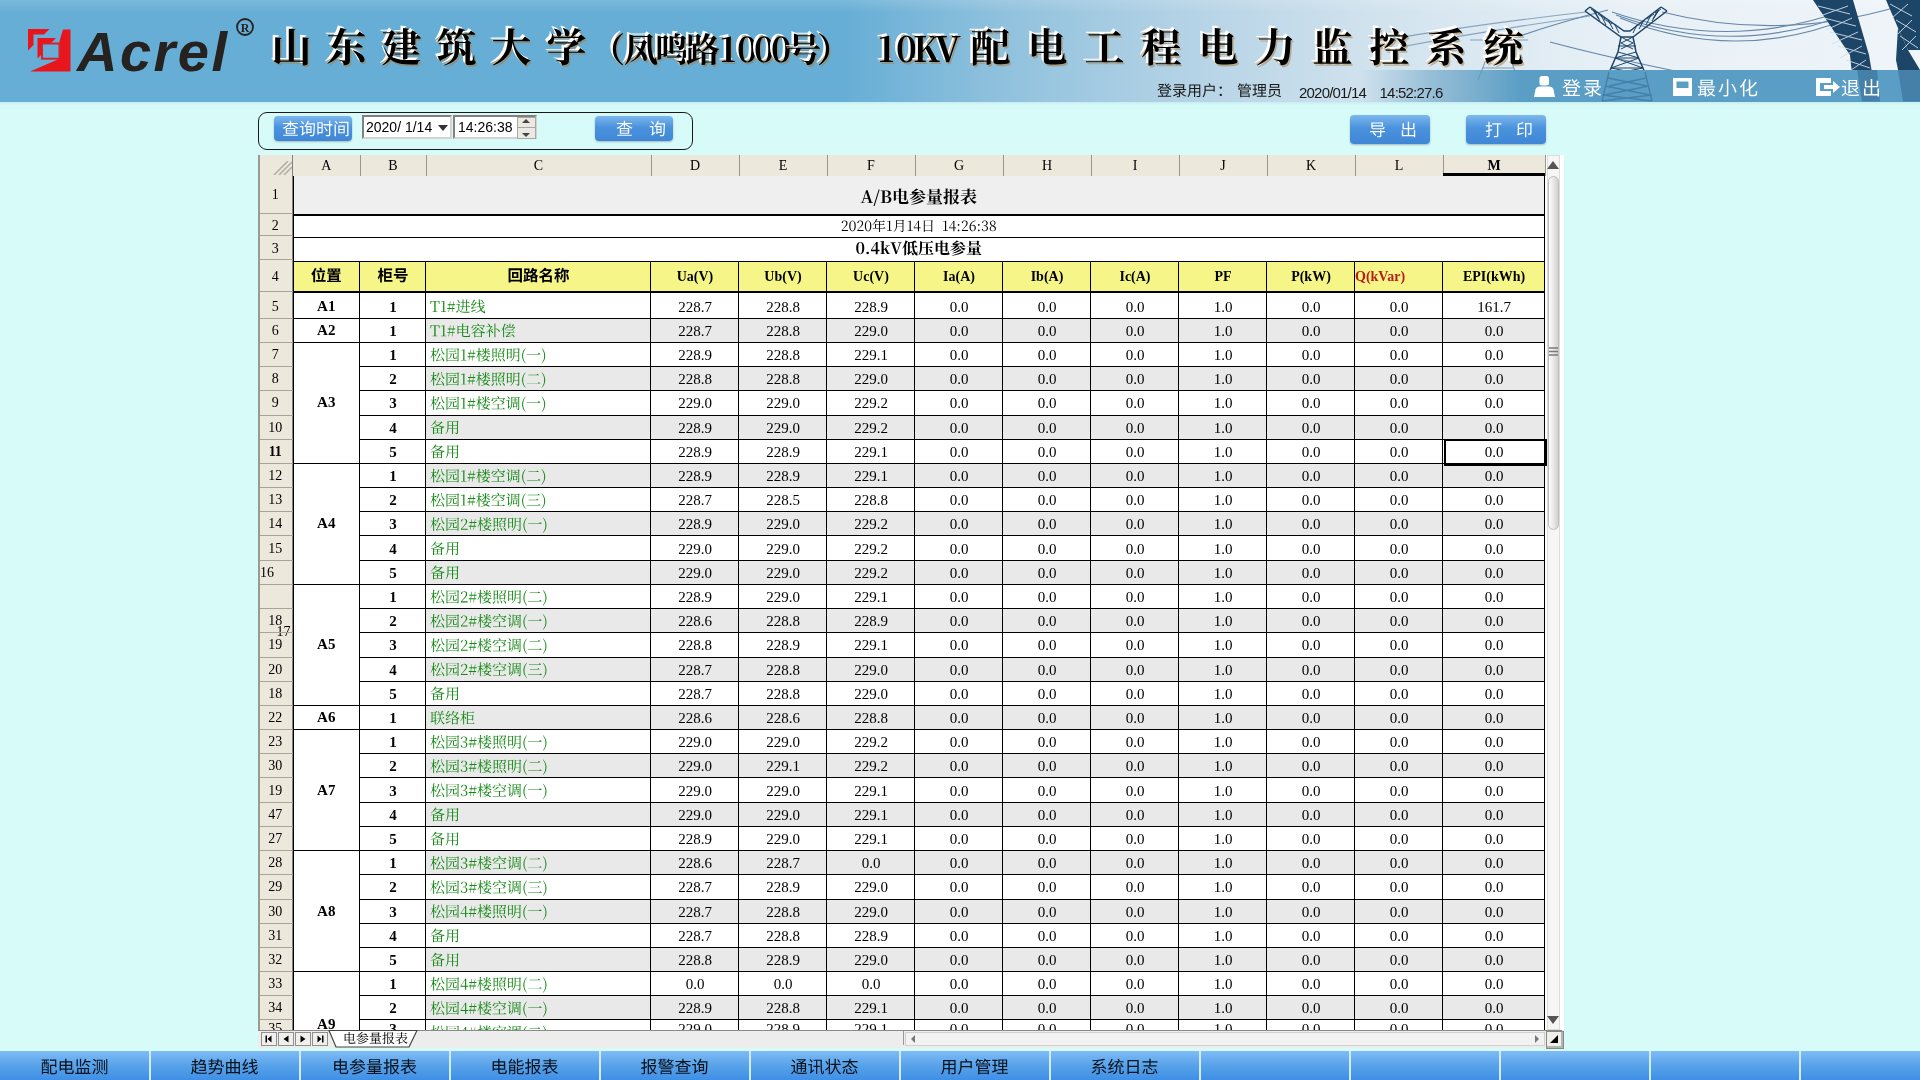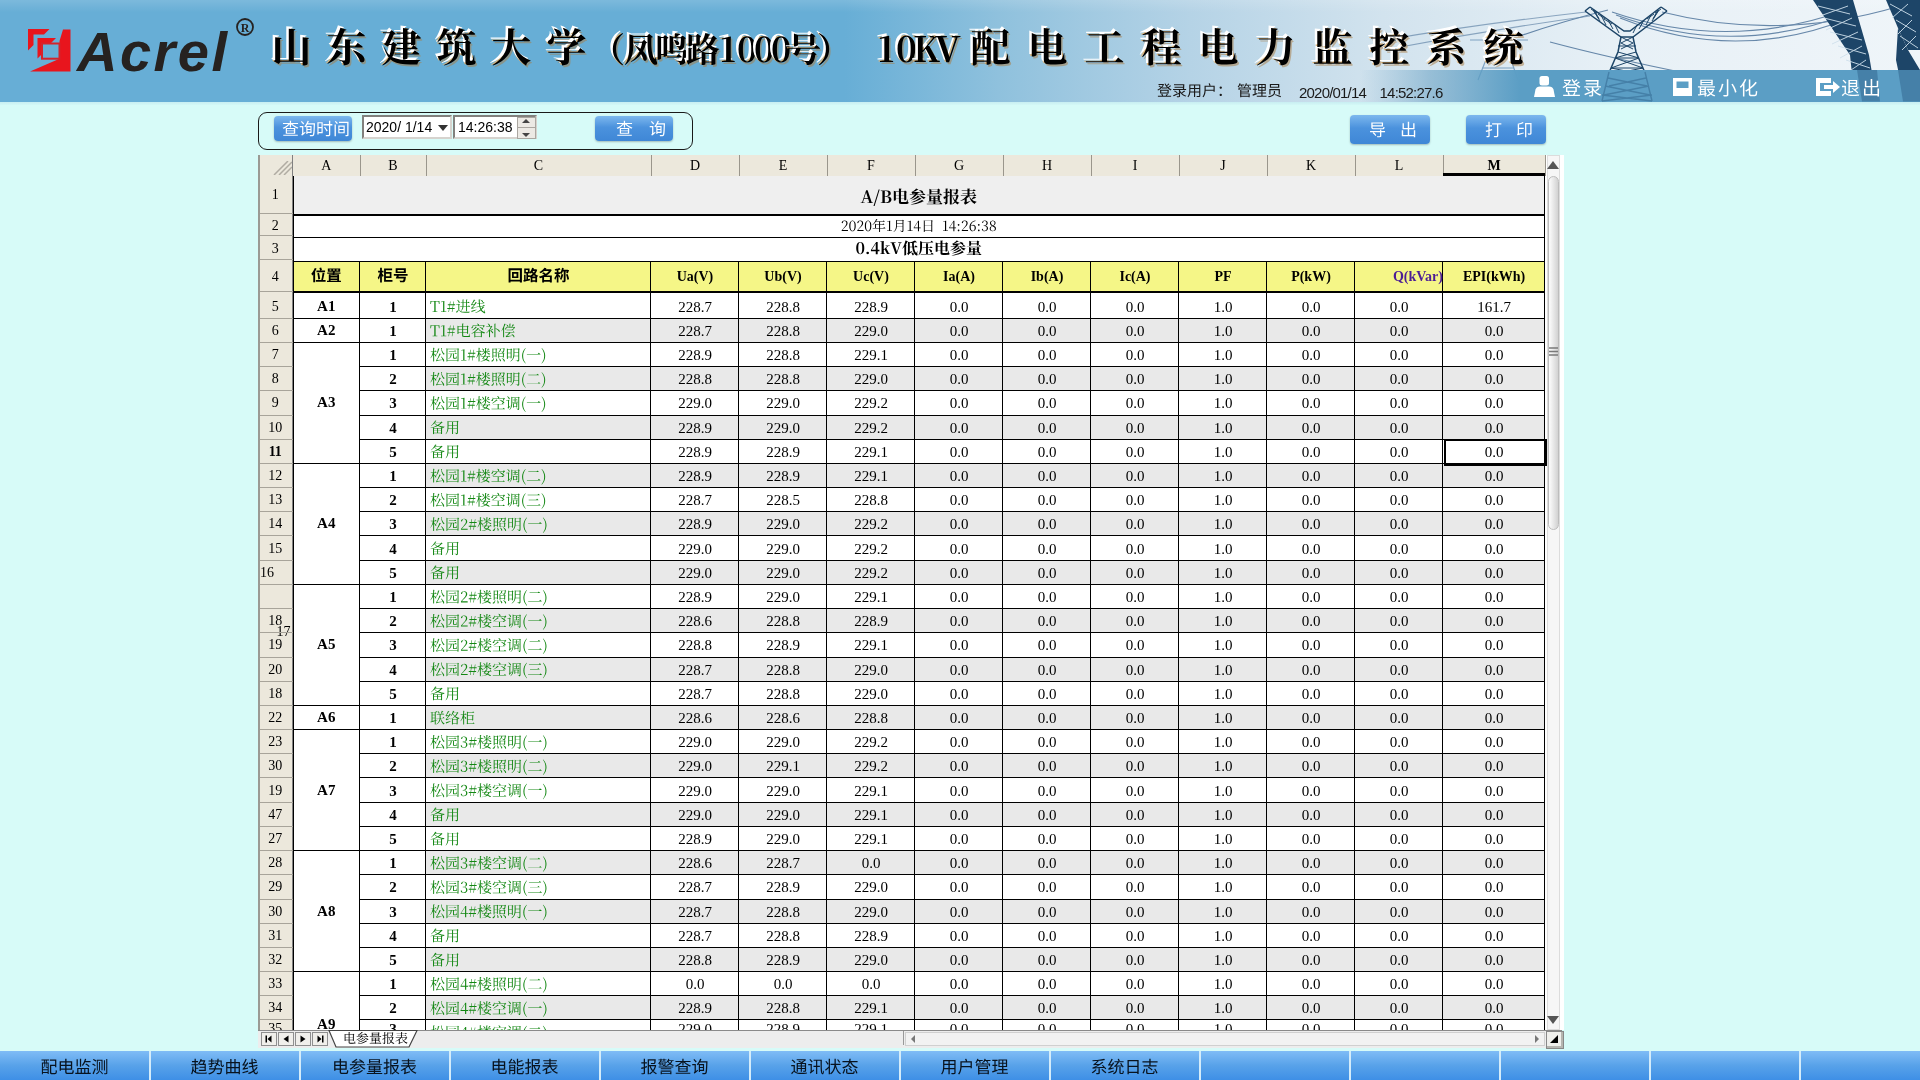--- a/index.html
+++ b/index.html
@@ -287,21 +287,21 @@
 <div style="position:absolute;left:260px;top:996.3px;width:30.5px;text-align:center;font:normal 14px 'Liberation Serif',serif;color:#000;line-height:24.2px">34</div>
 <div style="position:absolute;left:260px;top:1020.5px;width:30.5px;text-align:center;overflow:hidden;height:9.5px;font:normal 14px 'Liberation Serif',serif;color:#000;line-height:16px">35</div>
 <div style="position:absolute;left:651px;top:269px;width:88px;text-align:center;font:bold 14px 'Liberation Serif',serif;color:#000">Ua(V)</div>
 <div style="position:absolute;left:739px;top:269px;width:88px;text-align:center;font:bold 14px 'Liberation Serif',serif;color:#000">Ub(V)</div>
 <div style="position:absolute;left:827px;top:269px;width:88px;text-align:center;font:bold 14px 'Liberation Serif',serif;color:#000">Uc(V)</div>
 <div style="position:absolute;left:915px;top:269px;width:88px;text-align:center;font:bold 14px 'Liberation Serif',serif;color:#000">Ia(A)</div>
 <div style="position:absolute;left:1003px;top:269px;width:88px;text-align:center;font:bold 14px 'Liberation Serif',serif;color:#000">Ib(A)</div>
 <div style="position:absolute;left:1091px;top:269px;width:88px;text-align:center;font:bold 14px 'Liberation Serif',serif;color:#000">Ic(A)</div>
 <div style="position:absolute;left:1179px;top:269px;width:88px;text-align:center;font:bold 14px 'Liberation Serif',serif;color:#000">PF</div>
 <div style="position:absolute;left:1267px;top:269px;width:88px;text-align:center;font:bold 14px 'Liberation Serif',serif;color:#000">P(kW)</div>
-<div style="position:absolute;left:1355px;top:269px;width:88px;text-align:right;font:bold 14px 'Liberation Serif',serif;color:#4c1d95">Q(kVar)</div>
+<div style="position:absolute;left:1355px;top:269px;width:88px;text-align:left;font:bold 14px 'Liberation Serif',serif;color:#b91c1c">Q(kVar)</div>
 <div style="position:absolute;left:1443px;top:269px;width:102px;text-align:center;font:bold 14px 'Liberation Serif',serif;color:#000">EPI(kWh)</div>
 <div style="position:absolute;left:360px;top:294.5px;width:66px;text-align:center;font:bold 15px 'Liberation Serif',serif;line-height:24.2px;color:#000">1</div>
 <div style="position:absolute;left:651px;top:294.5px;width:88px;text-align:center;font:15px 'Liberation Serif',serif;line-height:24.2px;color:#000">228.7</div>
 <div style="position:absolute;left:739px;top:294.5px;width:88px;text-align:center;font:15px 'Liberation Serif',serif;line-height:24.2px;color:#000">228.8</div>
 <div style="position:absolute;left:827px;top:294.5px;width:88px;text-align:center;font:15px 'Liberation Serif',serif;line-height:24.2px;color:#000">228.9</div>
 <div style="position:absolute;left:915px;top:294.5px;width:88px;text-align:center;font:15px 'Liberation Serif',serif;line-height:24.2px;color:#000">0.0</div>
 <div style="position:absolute;left:1003px;top:294.5px;width:88px;text-align:center;font:15px 'Liberation Serif',serif;line-height:24.2px;color:#000">0.0</div>
 <div style="position:absolute;left:1091px;top:294.5px;width:88px;text-align:center;font:15px 'Liberation Serif',serif;line-height:24.2px;color:#000">0.0</div>
 <div style="position:absolute;left:1179px;top:294.5px;width:88px;text-align:center;font:15px 'Liberation Serif',serif;line-height:24.2px;color:#000">1.0</div>
 <div style="position:absolute;left:1267px;top:294.5px;width:88px;text-align:center;font:15px 'Liberation Serif',serif;line-height:24.2px;color:#000">0.0</div>

